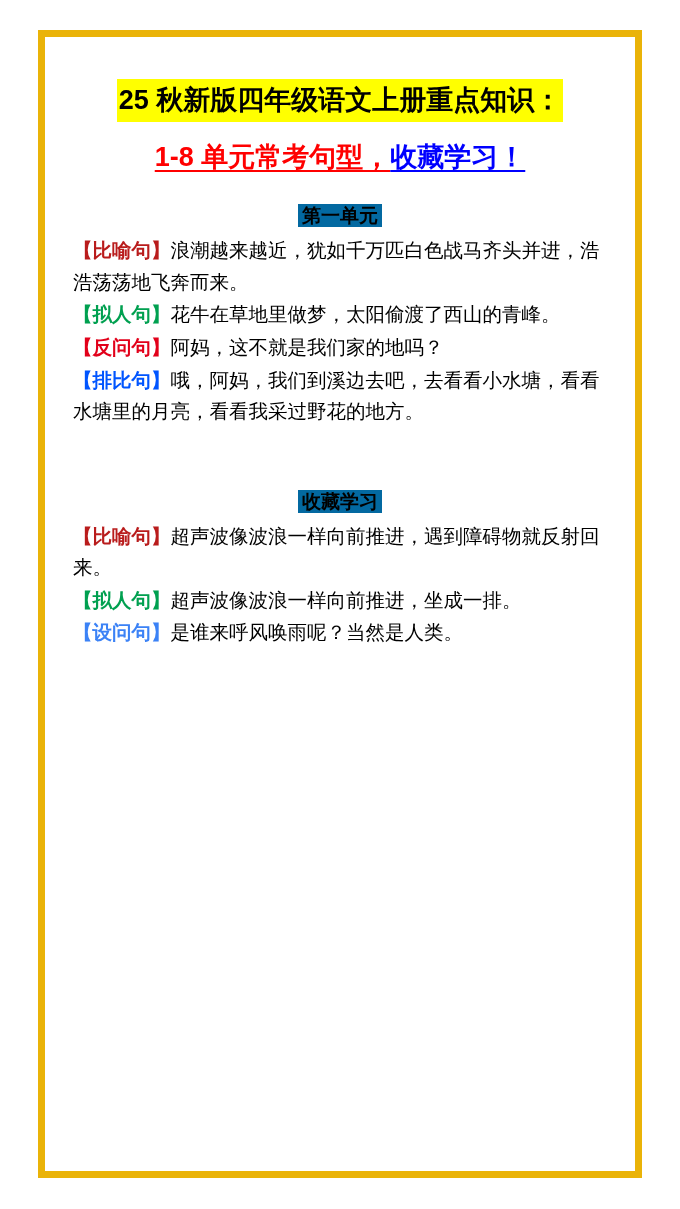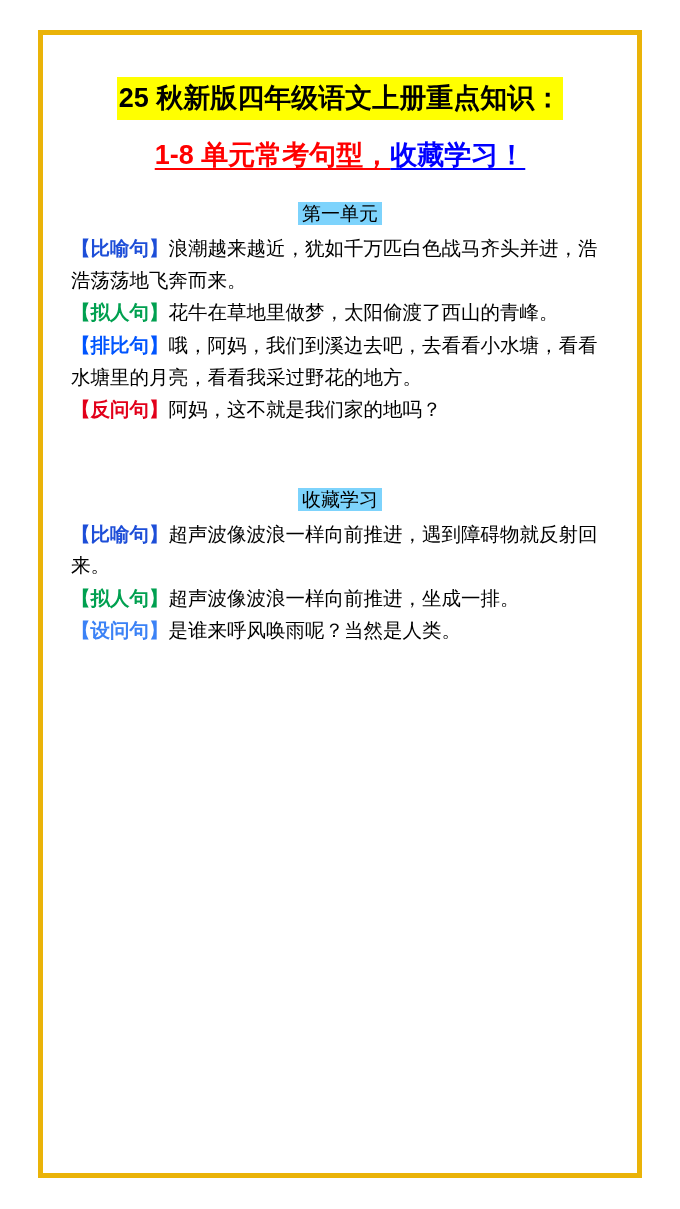--- a/index.html
+++ b/index.html
@@ -13,21 +13,21 @@
     font-family: "Liberation Sans", "DejaVu Sans", sans-serif;
     color: #000000;
     position: relative;
   }
   .page-frame {
     position: absolute;
     left: 38px;
     top: 30px;
     width: 604px;
     height: 1148px;
-    border: 5px solid #eab308;
+    border: 7px solid #eab308;
     box-sizing: border-box;
     background: #ffffff;
   }
   .inner {
     padding: 42px 28px 20px 28px;
     box-sizing: border-box;
     height: 100%;
   }
   .title-wrap {
     text-align: center;
@@ -61,35 +61,35 @@
     text-decoration: underline;
     text-decoration-color: #0000ff;
     text-underline-offset: 4px;
   }
   .unit-head {
     text-align: center;
     margin-top: 26px;
     margin-bottom: 6px;
   }
   .unit-head span {
-    background: #7dd3fc;
+    background: #0369a1;
     font-size: 19px;
-    font-weight: normal;
+    font-weight: bold;
     padding: 1px 4px;
   }
   .line {
     font-size: 19.5px;
     line-height: 1.62;
     margin: 0 0 1px 0;
     text-indent: 0;
   }
   .tag {
     font-weight: bold;
   }
-  .tag-biyu  { color: #1d4ed8; }
+  .tag-biyu  { color: #b91c1c; }
   .tag-niren { color: #00a050; }
   .tag-fanwen{ color: #e2001a; }
   .tag-paibi { color: #0055ff; }
   .tag-kuazhang { color: #9900cc; }
   .tag-shewen{ color: #3b82f6; }
   .body-txt { color: #000000; }
   .gap { height: 34px; }
 </style>
 </head>
 <body>
@@ -108,24 +108,24 @@
       <span>第一单元</span>
     </div>
 
     <p class="line">
       <span class="tag tag-biyu">【比喻句】</span><span class="body-txt">浪潮越来越近，犹如千万匹白色战马齐头并进，浩浩荡荡地飞奔而来。</span>
     </p>
     <p class="line">
       <span class="tag tag-niren">【拟人句】</span><span class="body-txt">花牛在草地里做梦，太阳偷渡了西山的青峰。</span>
     </p>
     <p class="line">
-      <span class="tag tag-paibi">【排比句】</span><span class="body-txt">哦，阿妈，我们到溪边去吧，去看看小水塘，看看水塘里的月亮，看看我采过野花的地方。</span>
+      <span class="tag tag-fanwen">【反问句】</span><span class="body-txt">阿妈，这不就是我们家的地吗？</span>
     </p>
     <p class="line">
-      <span class="tag tag-fanwen">【反问句】</span><span class="body-txt">阿妈，这不就是我们家的地吗？</span>
+      <span class="tag tag-paibi">【排比句】</span><span class="body-txt">哦，阿妈，我们到溪边去吧，去看看小水塘，看看水塘里的月亮，看看我采过野花的地方。</span>
     </p>
 
     <div class="gap"></div>
 
     <div class="unit-head">
       <span>收藏学习</span>
     </div>
 
     <p class="line">
       <span class="tag tag-biyu">【比喻句】</span><span class="body-txt">超声波像波浪一样向前推进，遇到障碍物就反射回来。</span>

